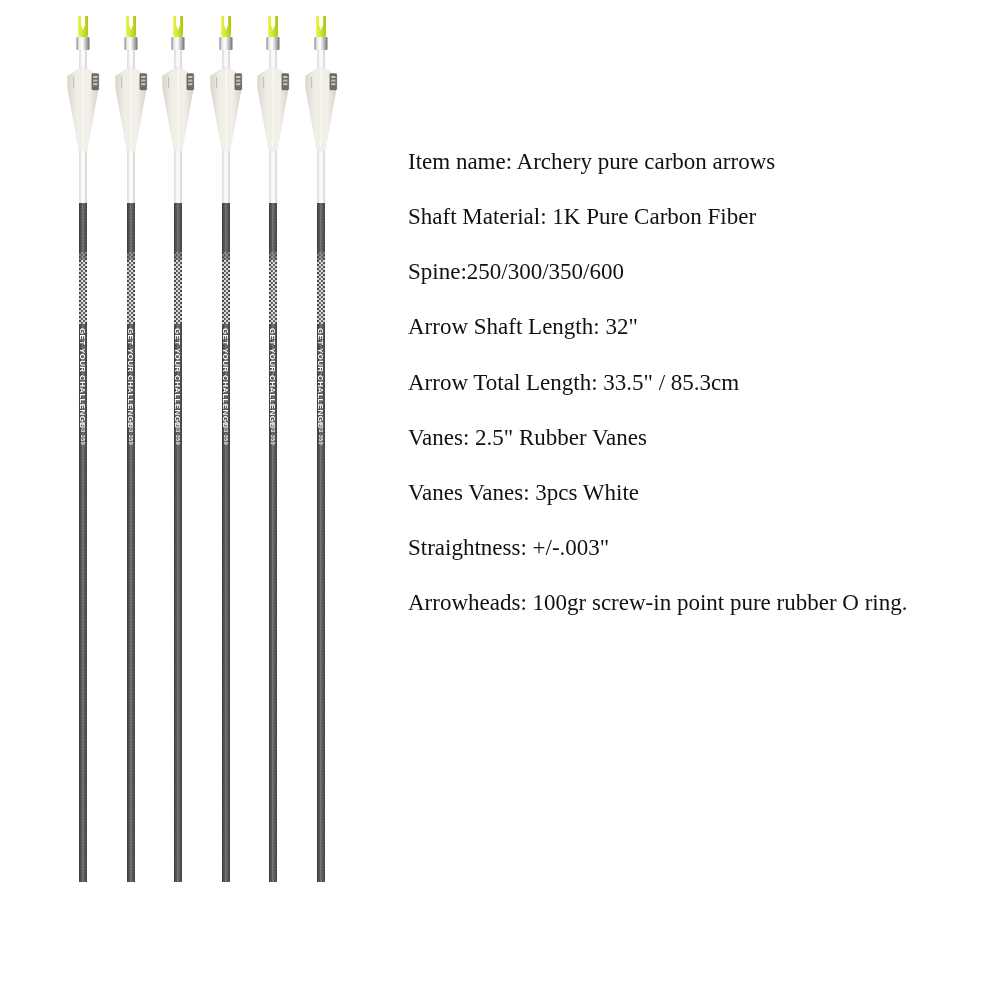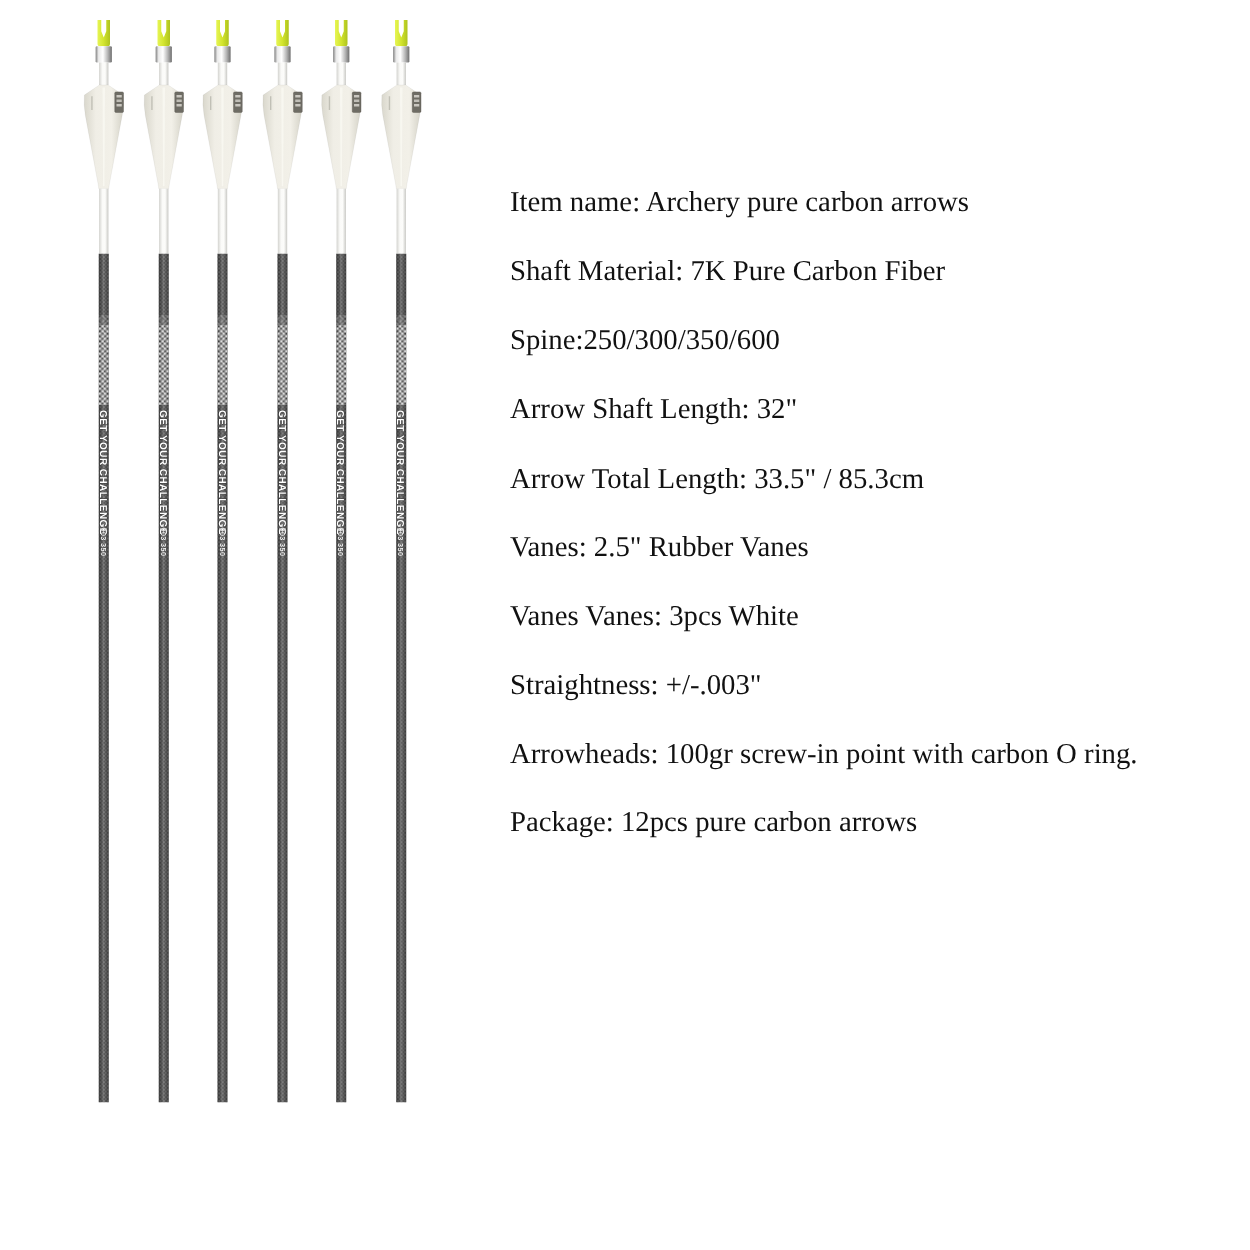--- a/index.html
+++ b/index.html
@@ -295,36 +295,35 @@
         <rect x="15.8" y="948" width="8.4" height="4" fill="#dcdcda"></rect>
         <path d="M15.8,952 L24.2,952 L24.2,958 L23.2,962 L20.6,974 L20,978 L19.4,974 L16.8,962 L15.8,958 Z" fill="url(#gTip)"></path>
         <path d="M20,953 L20,976" stroke="rgba(0,0,0,0.25)" stroke-width="0.8"></path>
       </svg>
     </div>
 
   <div class="specs">
 
       <div class="spec-line">Item name: Archery pure carbon arrows</div>
 
-      <div class="spec-line">Shaft Material: 7K Pure Carbon Fiber</div>
+      <div class="spec-line">Shaft Material: 1K Pure Carbon Fiber</div>
 
 
       <div class="spec-line">Spine:250/300/350/600</div>
 
       <div class="spec-line">Arrow Shaft Length: 32"</div>
 
       <div class="spec-line">Arrow Total Length: 33.5" / 85.3cm</div>
 
       <div class="spec-line">Vanes: 2.5" Rubber Vanes</div>
 
       <div class="spec-line">Vanes Vanes: 3pcs White</div>
 
       <div class="spec-line">Straightness: +/-.003"</div>
 
 
 
-      <div class="spec-line">Arrowheads: 100gr screw-in point with carbon O ring.</div>
-
-
-      <div class="spec-line">Package: 12pcs pure carbon arrows</div>
+      <div class="spec-line">Arrowheads: 100gr screw-in point pure rubber O ring.</div>
+
+
     </div>
 
 </div>
 
 </body></html>

